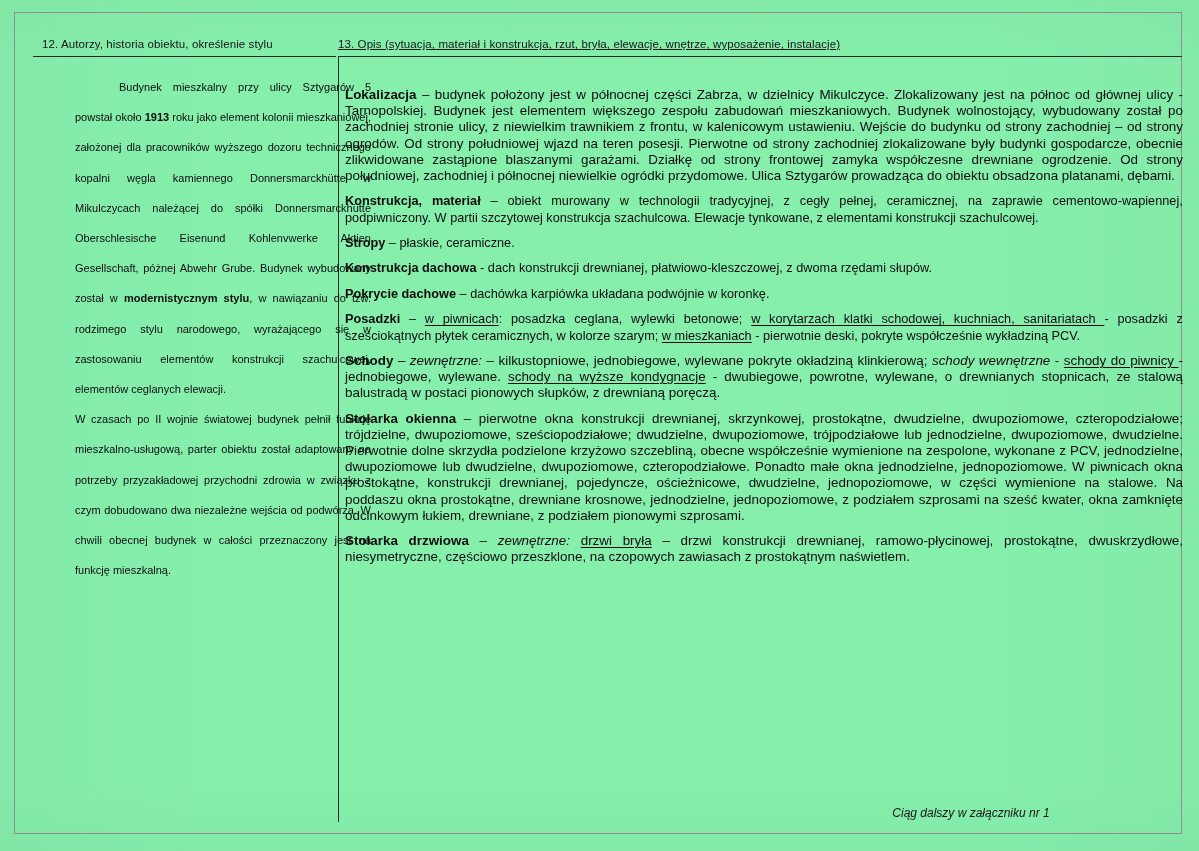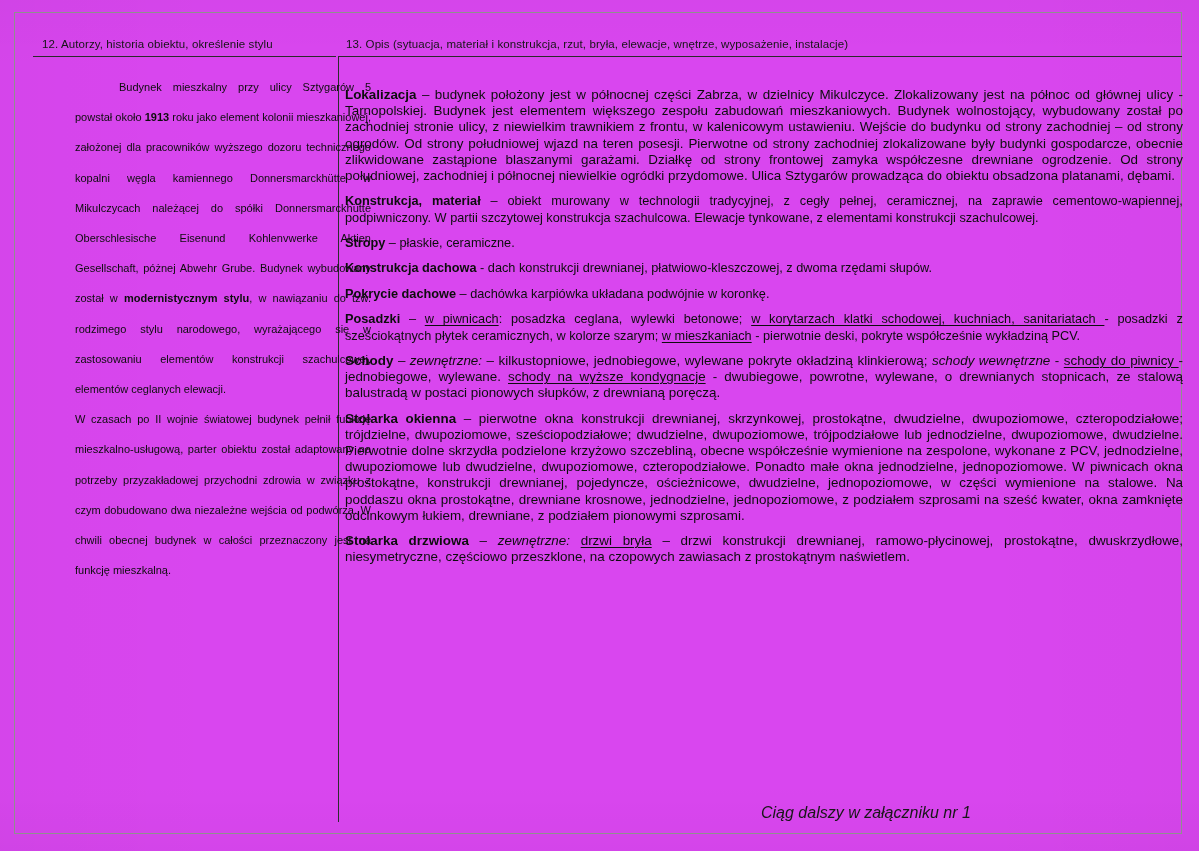--- a/index.html
+++ b/index.html
@@ -9,21 +9,21 @@
     background: #ffffff;
   }
   body {
     font-family: "Liberation Sans", sans-serif;
     color: #101010;
   }
   #page {
     position: relative;
     width: 1199px;
     height: 851px;
-    background: #d946ef;
+    background: #86efac;
     overflow: hidden;
   }
   
   #form-frame {
     position: absolute;
     left: 14px;
     top: 12px;
     width: 1168px;
     height: 822px;
     border: 1px solid #8f8f8f;
@@ -43,21 +43,21 @@
   .hdr {
     position: absolute;
     top: 37px;
     font-size: 11.5px;
     line-height: 14px;
     letter-spacing: 0.1px;
     white-space: nowrap;
     color: #151515;
   }
   #hdr-left  { left: 42px; }
-  #hdr-right { left: 346px; }
+  #hdr-right { left: 338px; text-decoration: underline; }
 
   .hdr-rule {
     position: absolute;
     height: 0;
     border-top: 1.3px solid #2a2a2a;
   }
   #rule-left  { left: 33px;  top: 56px; width: 303px; }
   #rule-right { left: 339px; top: 56px; width: 843px; }
 
   
@@ -115,22 +115,22 @@
     width: 103.6%;
   }
   .sec i, .sec em { }
   .sec u { text-decoration: underline; text-underline-offset: 1.5px; }
 
   #footnote {
     position: absolute;
     right: 18px;
     top: 806px;
     width: 420px;
-    text-align: left;
-    font-size: 16px;
+    text-align: center;
+    font-size: 12px;
     font-style: italic;
     line-height: 14px;
     color: #171717;
   }
 </style>
 </head>
 <body>
 
 <div id="page">
   <div id="paper-tone"></div>

